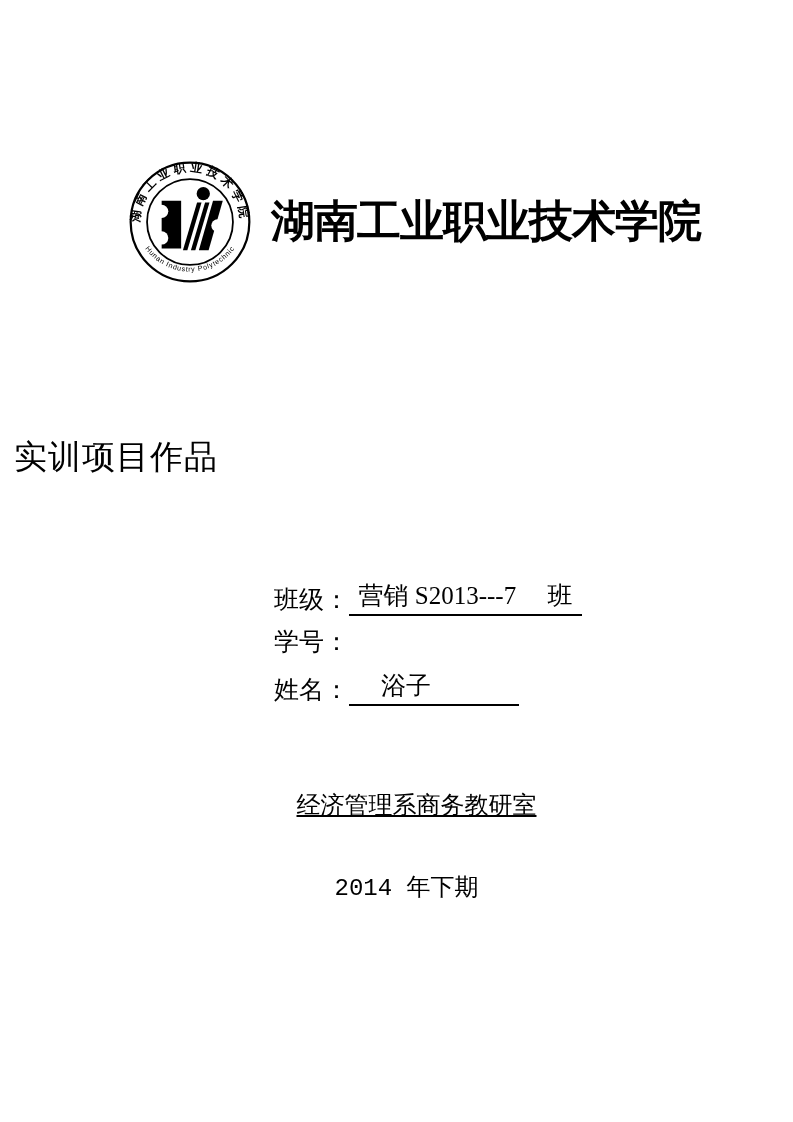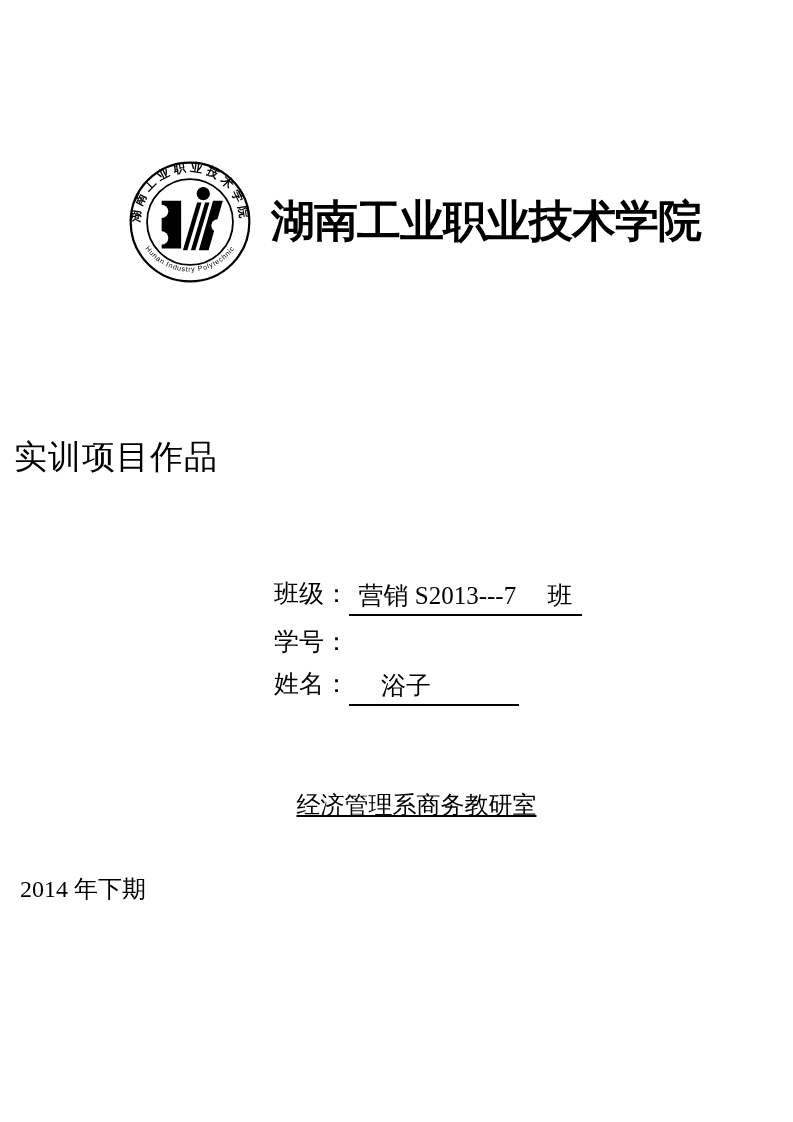--- a/index.html
+++ b/index.html
@@ -18,32 +18,32 @@
   .main-title{
     position:absolute;left:20px;right:0;top:369px;text-align:center;
     font-size:48px;line-height:56px;letter-spacing:0;
   }
   .subtitle{
     position:absolute;left:14px;right:10px;top:433px;text-align:left;
     font-size:33px;letter-spacing:1px;line-height:48px;
   }
   
   .fields{position:absolute;left:274px;top:577px;}
-  .field-row{display:flex;align-items:flex-start;margin-bottom:9px;font-size:25px;}
+  .field-row{display:flex;align-items:flex-end;margin-bottom:9px;font-size:25px;}
   .field-label{white-space:nowrap;}
   .field-value{
     display:block;border-bottom:2px solid #000000;text-align:center;
     line-height:37px;box-sizing:border-box;white-space:nowrap;
   }
   .w-class{width:233px;}
   .w-id{width:216px;padding-right:50px;}
   .w-name{width:170px;padding-right:56px;font-family:Liberation Serif, serif;}
   
   .department{position:absolute;left:40px;right:0;top:788px;text-align:center;font-size:24px;line-height:34px;text-decoration:underline;}
-  .term{position:absolute;left:20px;right:0;top:872px;text-align:left;font-size:24px;line-height:34px;}
+  .term{position:absolute;left:20px;right:0;top:872px;text-align:center;font-size:24px;line-height:34px;font-family:Liberation Mono, monospace;}
   .seal-cn{font-size:13.5px;letter-spacing:4.5px;font-weight:bold;}
   .seal-en{font-size:8px;letter-spacing:0.8px;font-family:"Liberation Sans","DejaVu Sans",sans-serif;}
 </style>
 </head>
 <body>
 
 <div class="page">
 
   <div class="logo">
     <svg viewBox="0 0 140 140" xmlns="http://www.w3.org/2000/svg">

